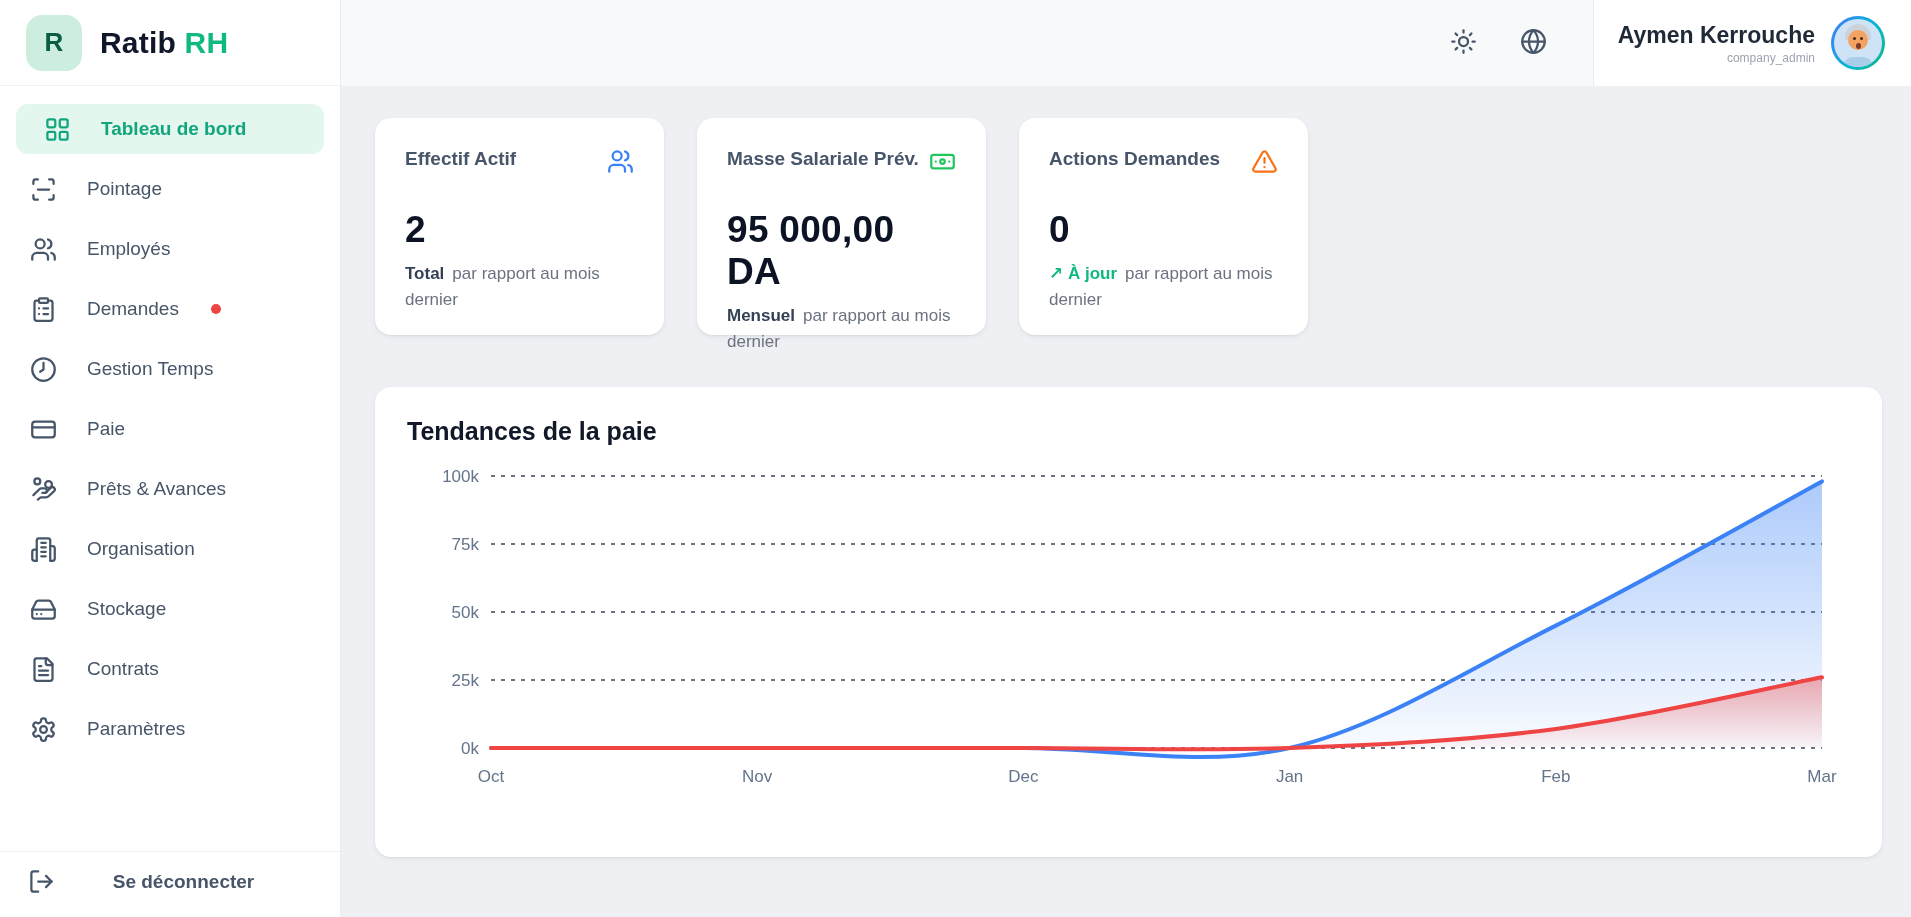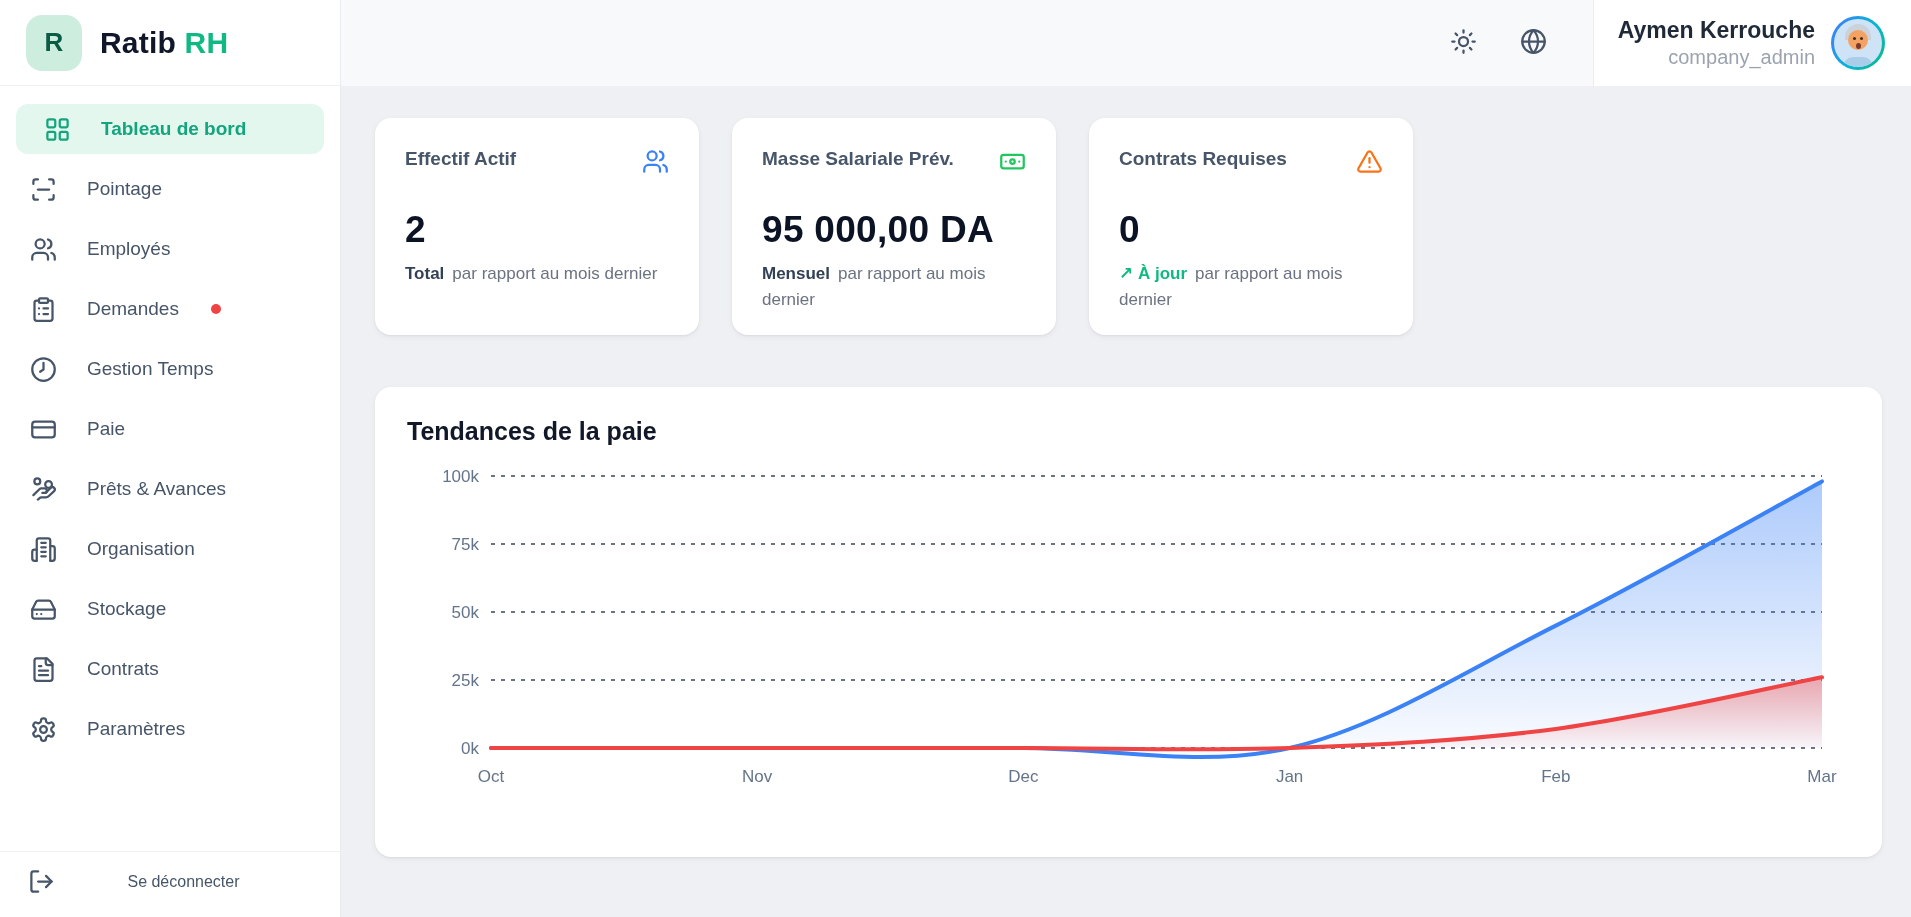--- a/index.html
+++ b/index.html
@@ -41,21 +41,21 @@
   .nav-dot { width:10px; height:10px; border-radius:50%; background:#ef4444; margin-left:2px; }
 
   .sidebar-footer { border-top:1px solid #edf0f4; padding:16px 20px 22px; }
   .logout {
     width:100%; display:flex; align-items:center;
     border:none; background:transparent; cursor:pointer;
     color:#475569; font-family:inherit; padding:0 8px;
   }
   .logout .icon { width:27px; height:27px; display:inline-flex; }
   .logout .icon svg { width:27px; height:27px; }
-  .logout-label { flex:1; text-align:center; font-size:16px; font-weight:400; }
+  .logout-label { flex:1; text-align:center; font-size:19px; font-weight:700; }
 
   
   .main { flex:1; display:flex; flex-direction:column; min-width:0; }
   .topbar {
     height:86px; background:#f8f9fb;
     display:flex; align-items:center; justify-content:flex-end;
     padding-left:30px;
   }
   .iconbtn {
     width:46px; height:46px; border:none; background:transparent; border-radius:10px;
@@ -63,21 +63,21 @@
     color:#475569; cursor:pointer; margin-right:24px;
   }
   .iconbtn svg { width:27px; height:27px; }
   .user-chip {
     height:100%; display:flex; align-items:center; gap:16px;
     padding:0 26px 0 24px; margin-left:12px;
     background:#ffffff; border-left:1px solid #e9ecf1; cursor:pointer;
   }
   .user-meta { text-align:right; }
   .user-name { font-size:23px; font-weight:700; color:#1f2937; }
-  .user-role { font-size:20px; color:#9ca3af; margin-top:2px; }
+  .user-role { font-size:12px; color:#9ca3af; margin-top:2px; }
   .avatar {
     width:54px; height:54px; border-radius:50%; padding:3px;
     background:linear-gradient(120deg,#3b82f6 10%,#06b6d4 55%,#10b981 100%);
   }
   .avatar-face {
     width:100%; height:100%; border-radius:50%;
     background:#cfe3f7; position:relative; overflow:hidden;
   }
   .hair { position:absolute; top:5px; left:11px; width:26px; height:16px;
           border-radius:13px 13px 0 0; background:#cbd2d9; }
@@ -88,21 +88,21 @@
   .mouth { position:absolute; top:24px; left:22px; width:5px; height:6px;
            border-radius:50%; background:#7a3b2e; }
   .body-t { position:absolute; bottom:0; left:9px; width:30px; height:10px;
             border-radius:10px 10px 0 0; background:#aacdea; }
 
   .content { flex:1; padding:32px 29px 0 34px; background:#eef0f4; overflow:hidden; }
 
   
   .cards { display:flex; gap:33px; }
   .card {
-    width:324px; height:217px; background:#fff; border-radius:16px;
+    width:289px; height:217px; background:#fff; border-radius:16px;
     padding:30px 30px 24px; box-shadow:0 1px 2px rgba(16,24,40,.05),0 2px 6px rgba(16,24,40,.05);
   }
   .card-head { display:flex; justify-content:space-between; align-items:flex-start; }
   .card-title { font-size:19px; font-weight:600; color:#475569; }
   .card-icon { width:27px; height:27px; display:inline-flex; }
   .card-icon svg { width:27px; height:27px; }
   .card-value { margin-top:34px; font-size:37px; font-weight:800; color:#0b1324; letter-spacing:.3px; }
   .card-foot { margin-top:10px; font-size:17px; color:#6b7280; line-height:1.55; }
   .foot-strong { font-weight:700; color:#334155; margin-right:8px; }
   .card-foot.wrap .foot-strong { display:block; margin-right:0; }
@@ -336,21 +336,21 @@
                   <circle cx="12" cy="12" r="2"></circle>
                   <path d="M6 12h.01M18 12h.01"></path>
                 </svg>
               </span>
             </div>
             <div class="card-value">95 000,00 DA</div>
             <div class="card-foot"><span class="foot-strong" style="color:#334155">Mensuel</span><span class="foot-text">par rapport au mois dernier</span></div>
           </article>
           <article class="card">
             <div class="card-head">
-              <h3 class="card-title">Contrats Requises</h3>
+              <h3 class="card-title">Actions Demandes</h3>
               <span class="card-icon" style="color:#f97316">
                 <svg viewBox="0 0 24 24" fill="none" stroke="currentColor" stroke-width="2" stroke-linecap="round" stroke-linejoin="round">
                   <path d="m21.73 18-8-14a2 2 0 0 0-3.48 0l-8 14A2 2 0 0 0 4 21h16a2 2 0 0 0 1.73-3Z"></path>
                   <path d="M12 9v4"></path>
                   <path d="M12 17h.01"></path>
                 </svg>
               </span>
             </div>
             <div class="card-value">0</div>
             <div class="card-foot"><span class="foot-strong" style="color:#10b981">↗ À jour</span><span class="foot-text">par rapport au mois dernier</span></div>

